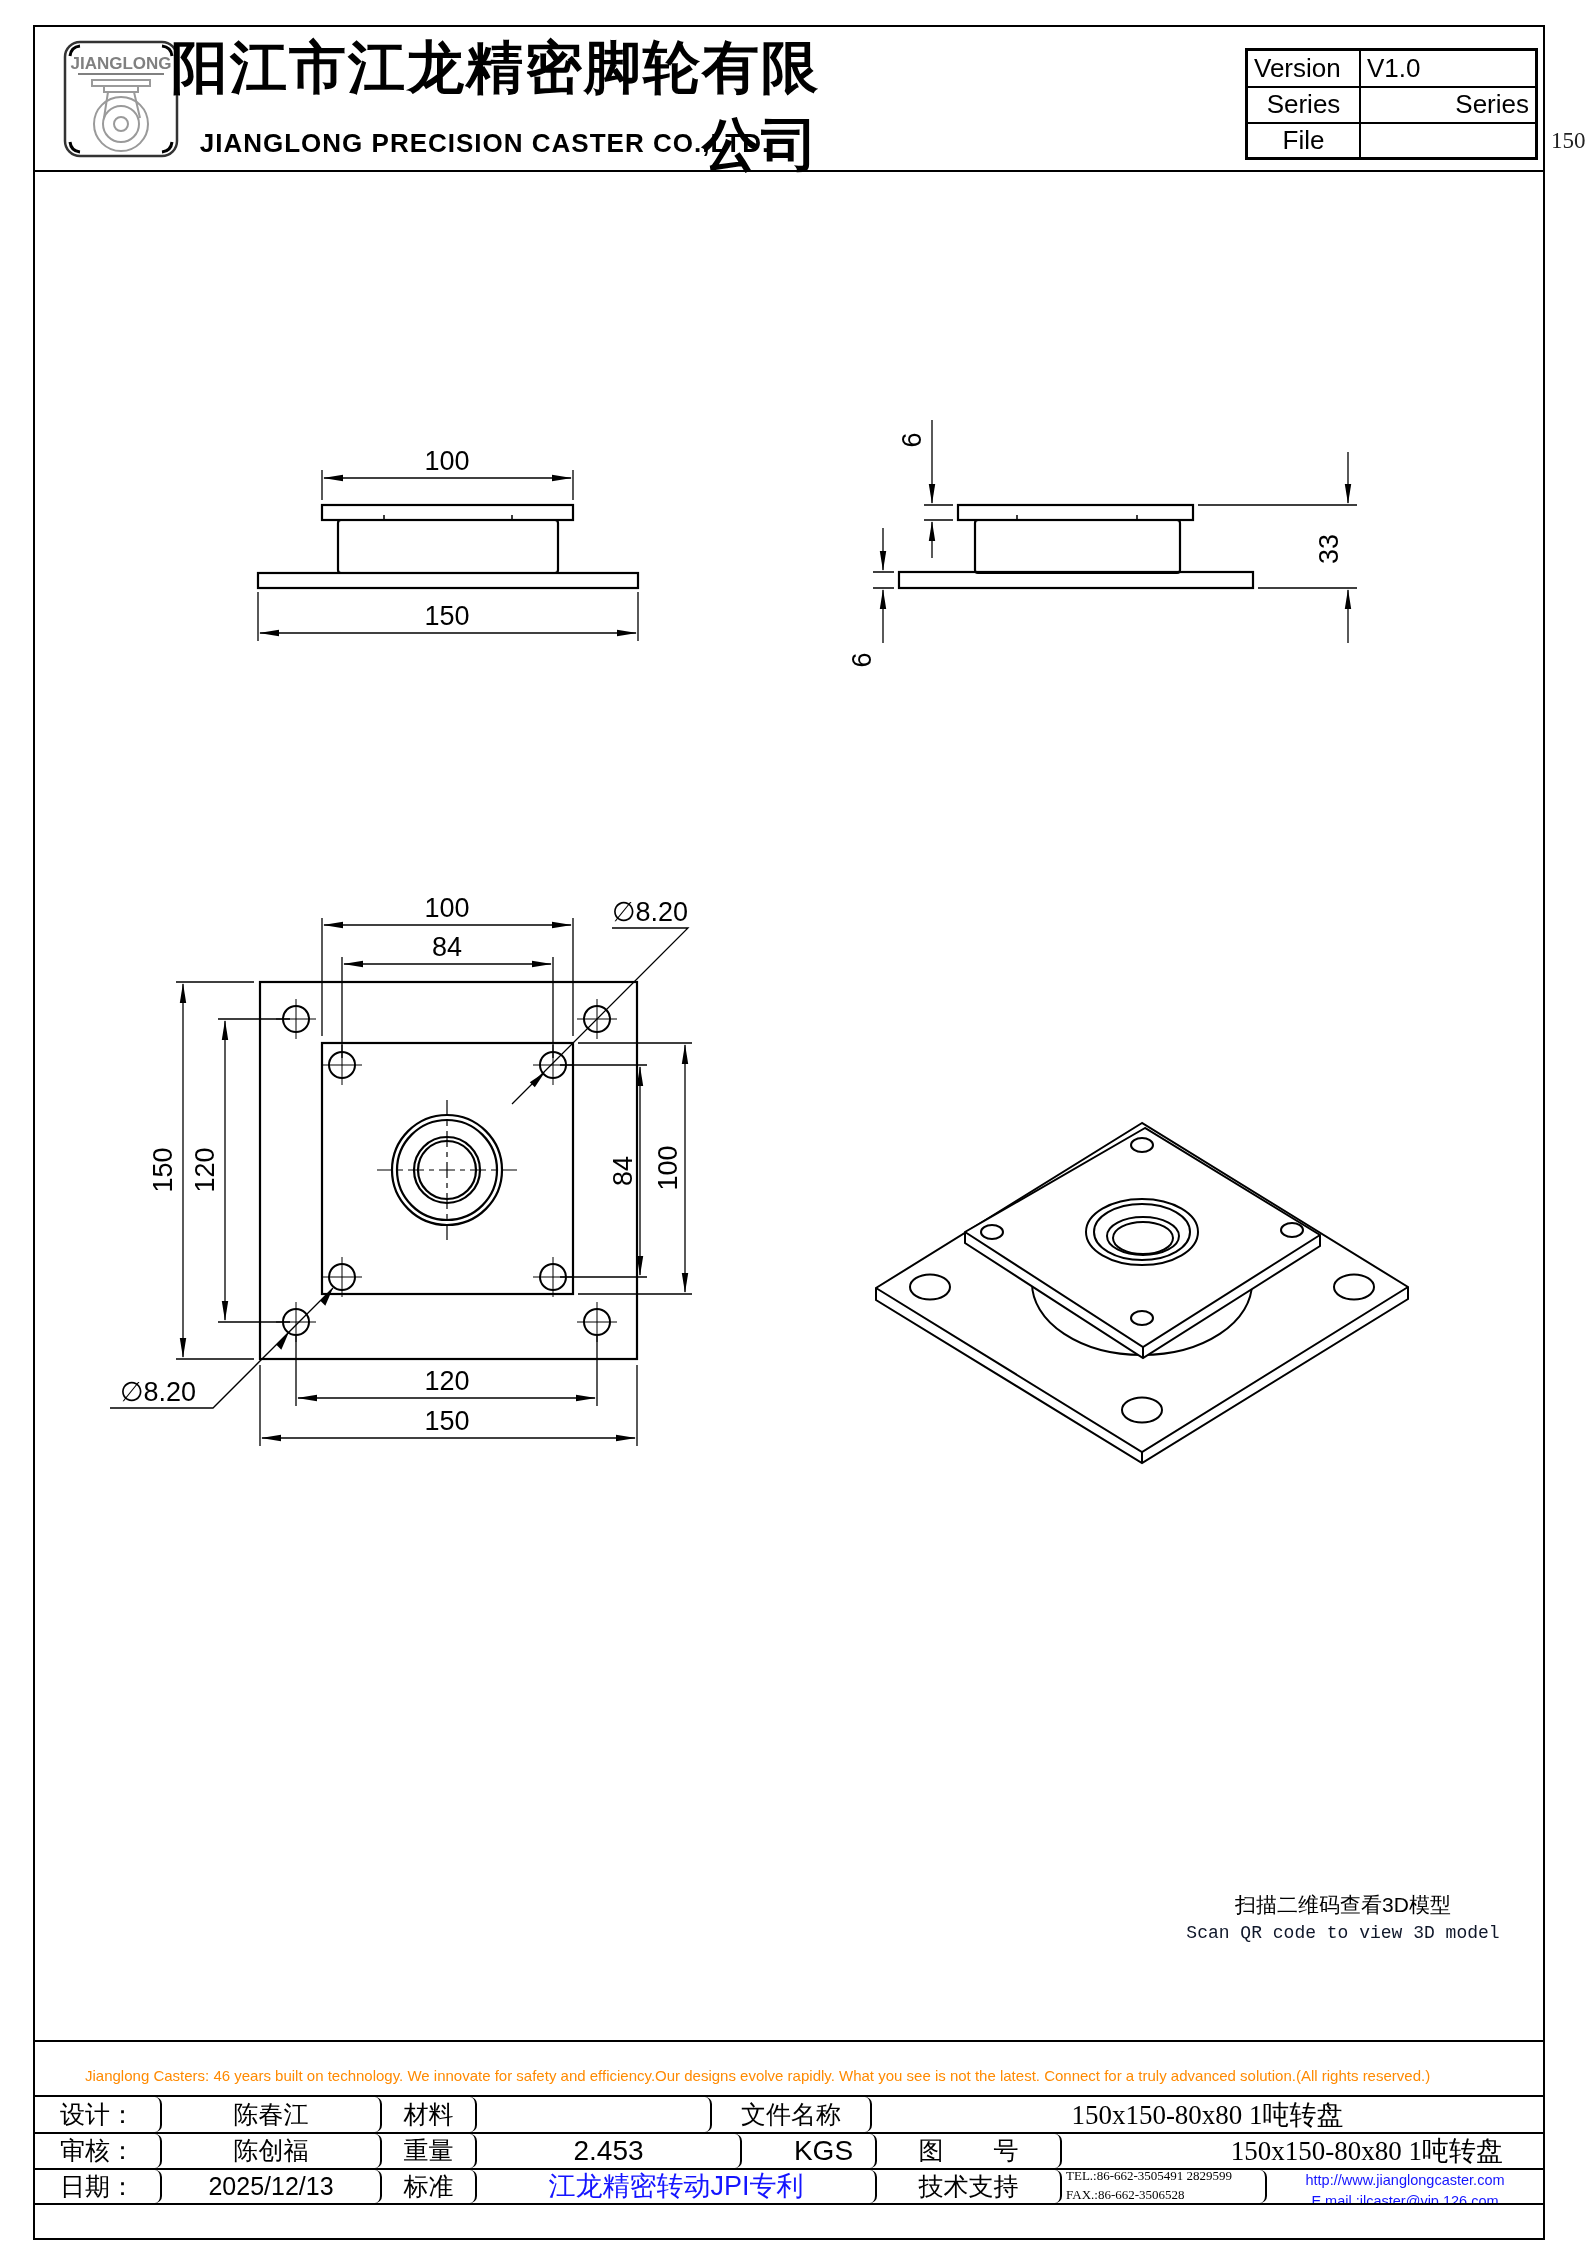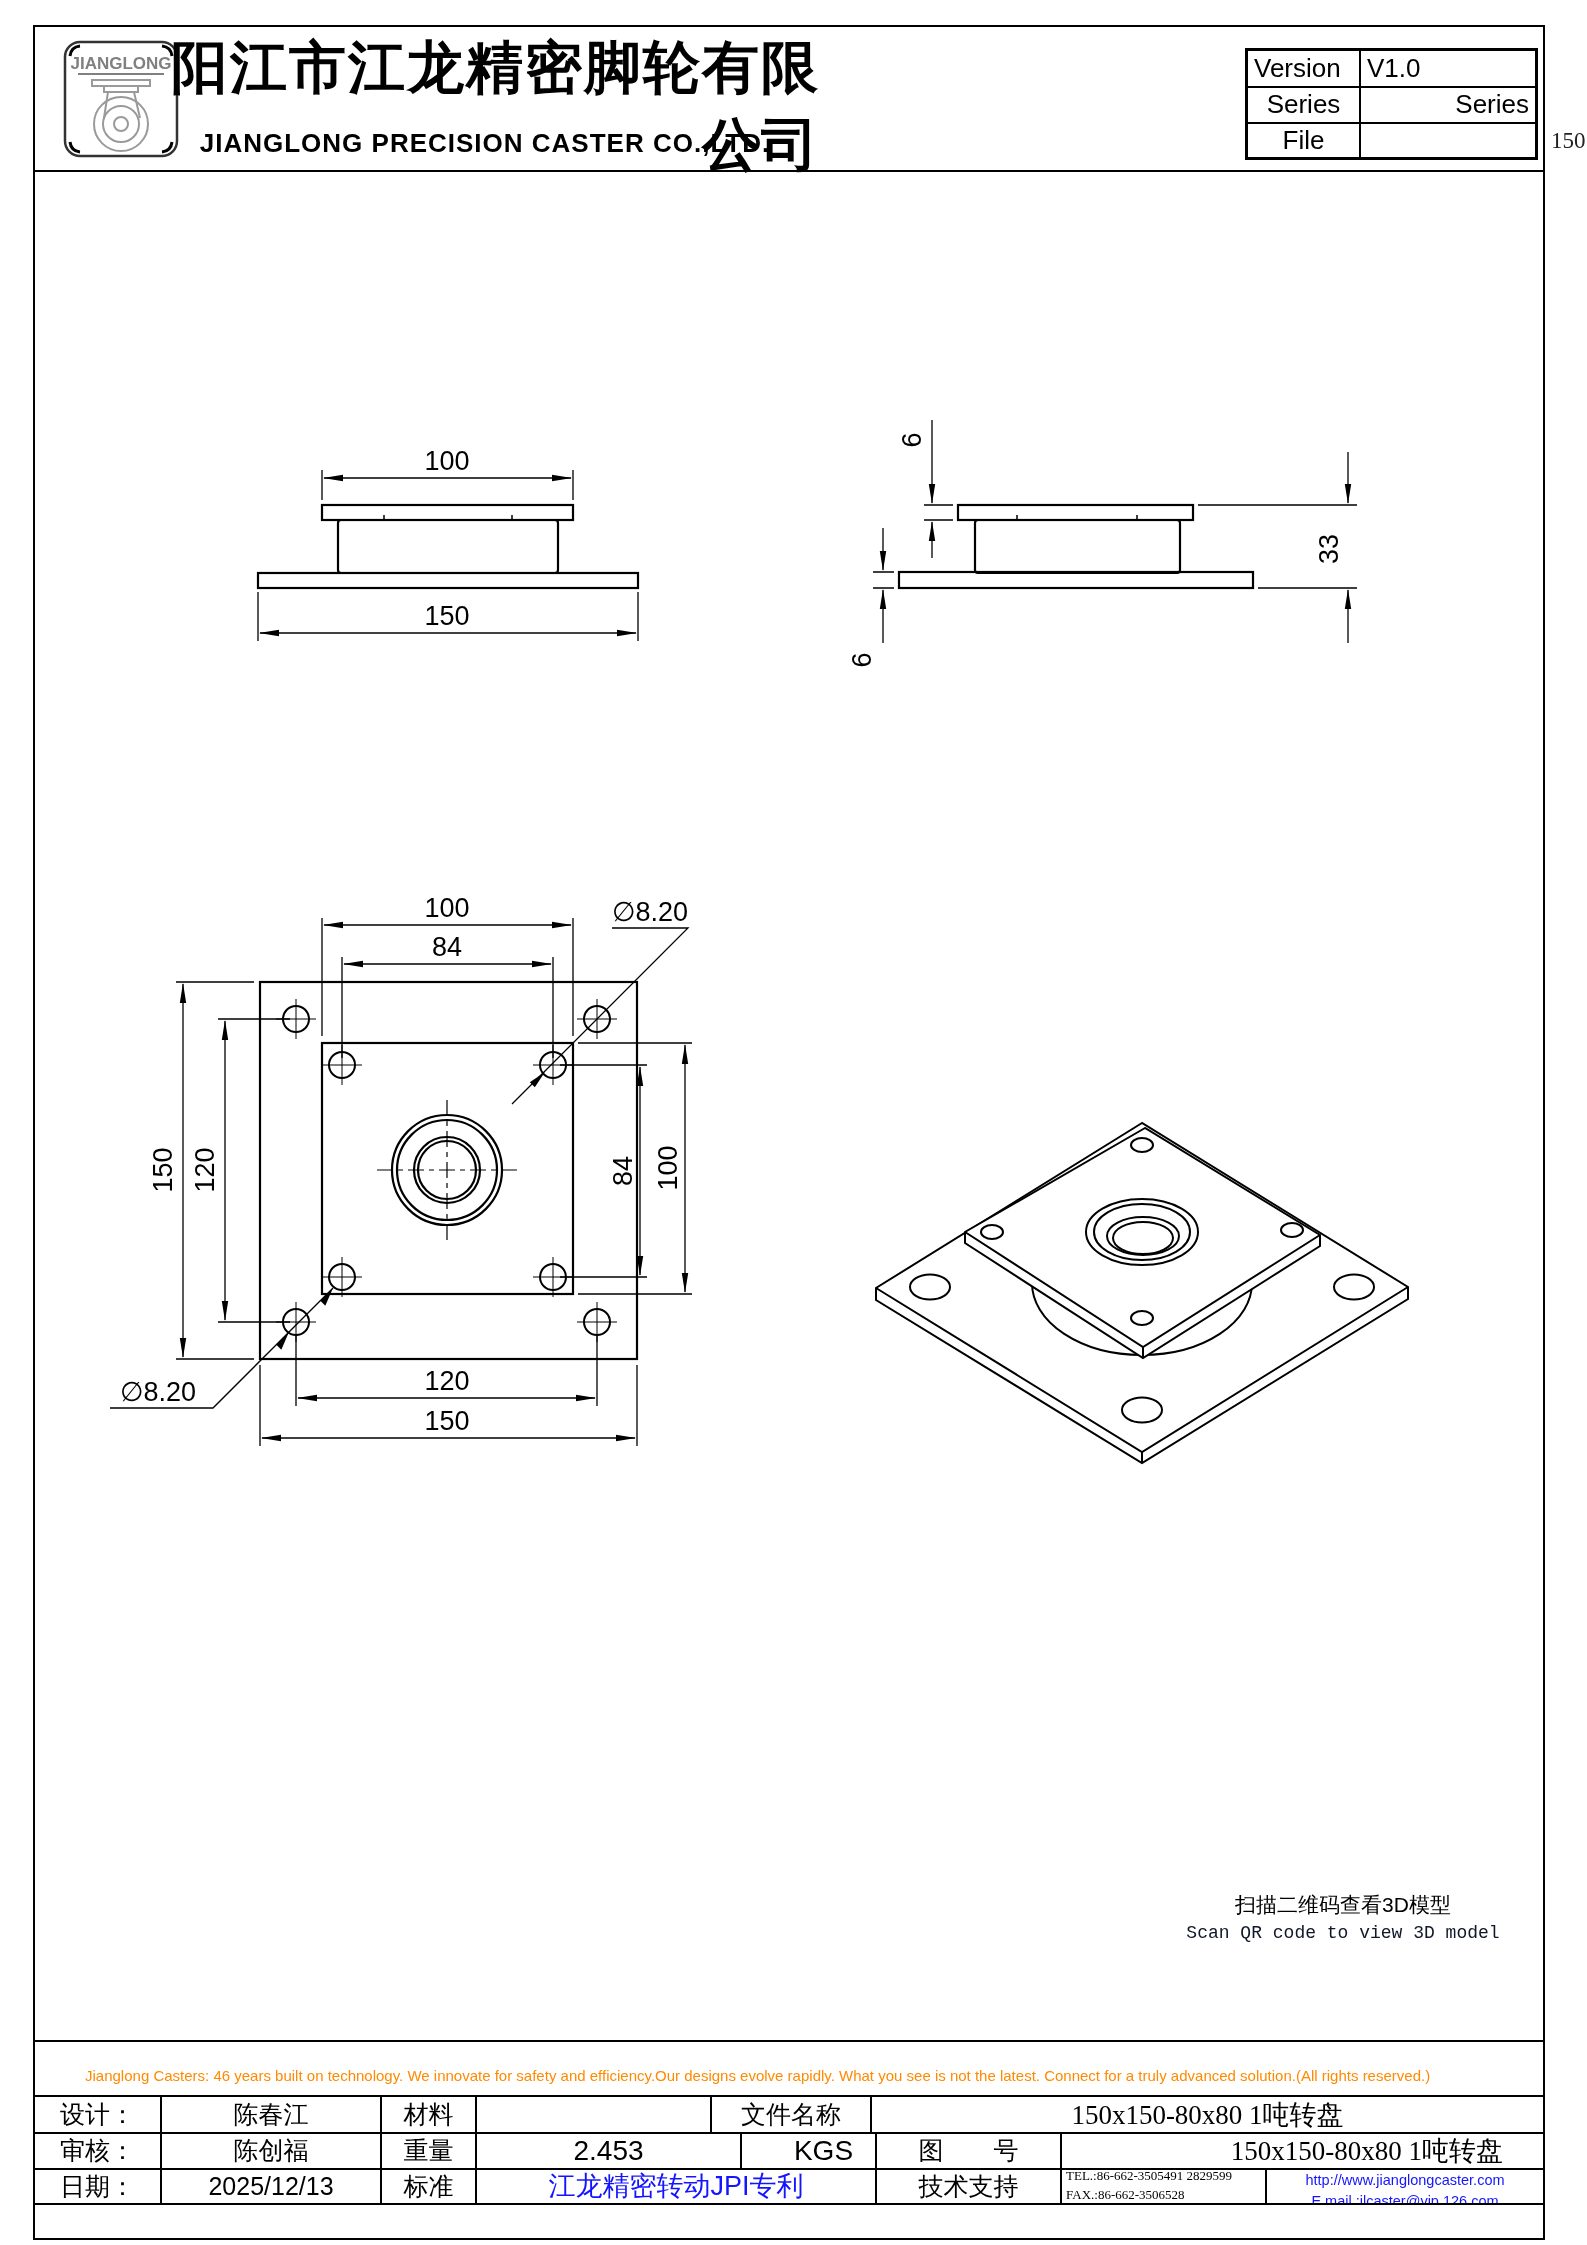--- a/index.html
+++ b/index.html
@@ -23,21 +23,21 @@
   
   .disc-cn{left:40px;top:2044px;width:1500px;font-size:15px;color:#000;}
   .disc-en{left:40px;top:2067px;width:1500px;font-size:15px;color:#ff8a00;margin-left:45px;}
   
   .qr-cn{left:1143px;top:1891px;width:400px;text-align:center;font-size:21px;color:#000;}
   .qr-en{left:1143px;top:1923px;width:400px;text-align:center;font-size:18px;color:#0f172a;font-family:"Liberation Mono",monospace;}
   
   .ftable{left:33px;top:2095px;width:1512px;height:110px;border:2px solid #000;box-sizing:border-box;background:#fff;}
   .frow{display:flex;height:35.3px;box-sizing:border-box;}
   .frow+.frow{border-top:2px solid #000;}
-  .fcell{box-sizing:border-box;border-right:2px solid #000;display:flex;align-items:center;justify-content:center;font-size:25px;color:#000;overflow:hidden;white-space:pre;}
+  .fcell{box-sizing:border-box;border-right:2px solid #000;display:flex;align-items:center;justify-content:center;font-size:25px;color:#000;overflow:hidden;white-space:pre;border-radius:7px;}
   .fcell:last-child{border-right:none;}
   .serif{font-family:"Liberation Serif",serif;font-size:27px;}
   .blue{color:#1414ff;}
   .small2{flex-direction:column;align-items:flex-start;justify-content:center;font-family:"Liberation Serif",serif;font-size:13px;line-height:1.45;padding-left:4px;}
   .small2c{flex-direction:column;align-items:center;justify-content:flex-start;font-size:14.5px;line-height:1.5;}
   svg text{font-family:"Liberation Sans",sans-serif;}
   .dimtxt{font-size:27px;fill:#000;}
 </style>
 </head>
 <body>

